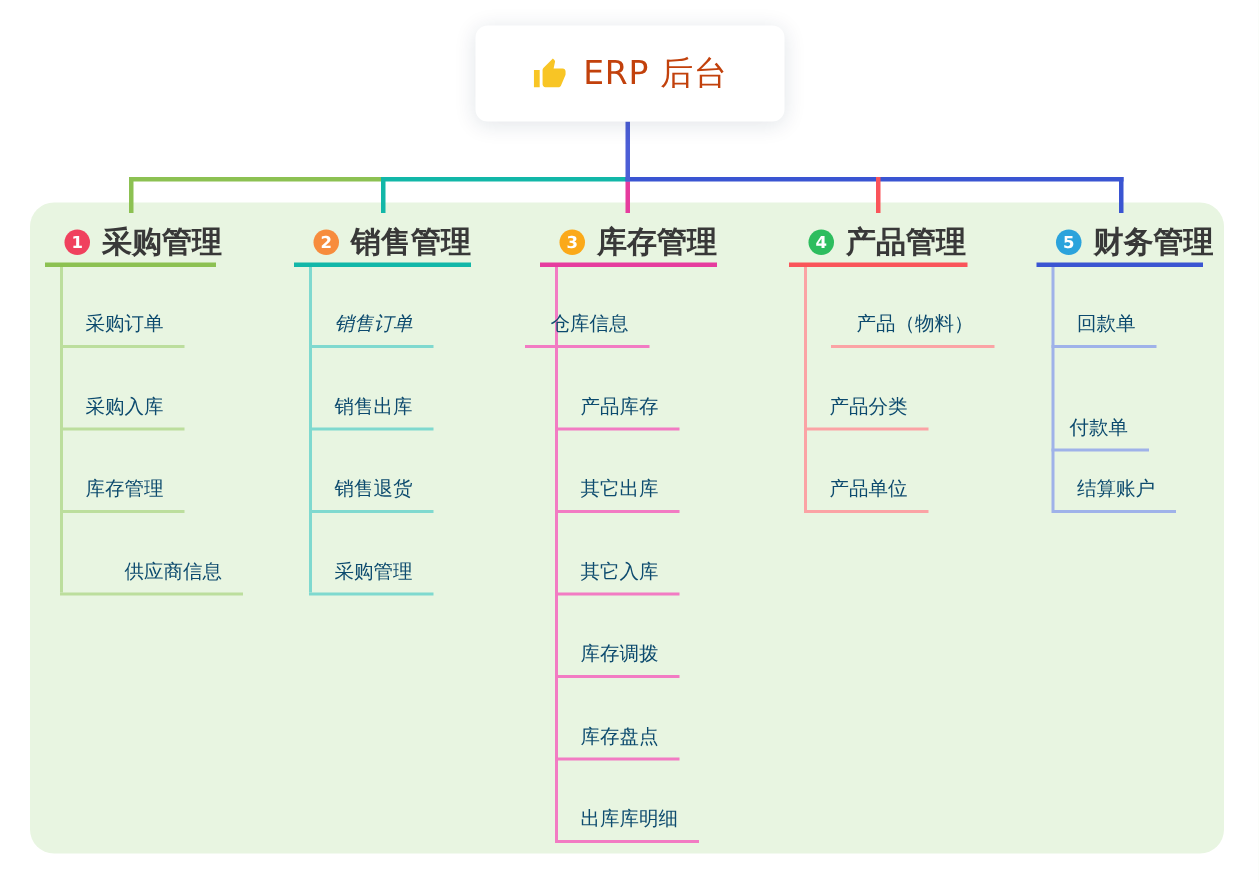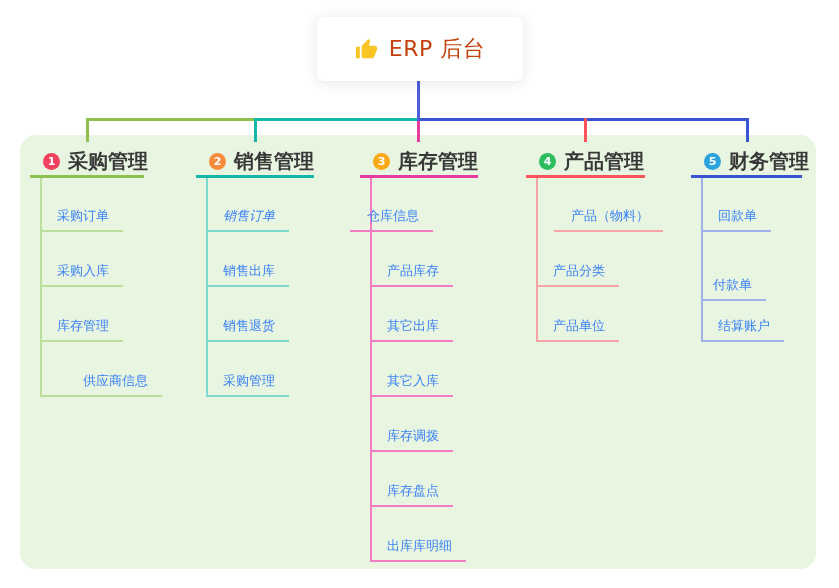--- a/index.html
+++ b/index.html
@@ -54,21 +54,21 @@
     color: #383838;
     font-weight: 700;
     white-space: nowrap;
   }
   .branch-underline { position: absolute; height: 3px; }
   .spine { position: absolute; width: 2px; }
   .item {
     position: absolute;
     display: inline-block;
     font-size: 13px;
-    color: #3b82f6;
+    color: #0c4a6e;
     white-space: nowrap;
     padding: 0 14px 5px 17px;
     border-bottom: 2px solid transparent;
     cursor: pointer;
   }
 </style>
 </head>
 <body>
 
 <div class="canvas">

